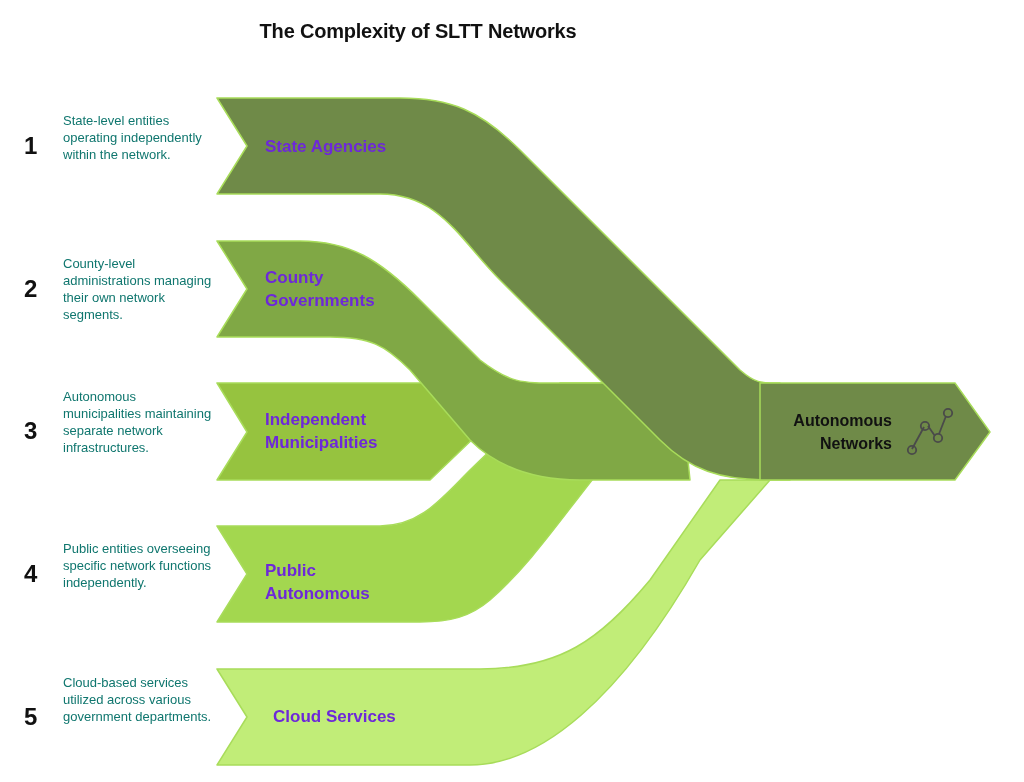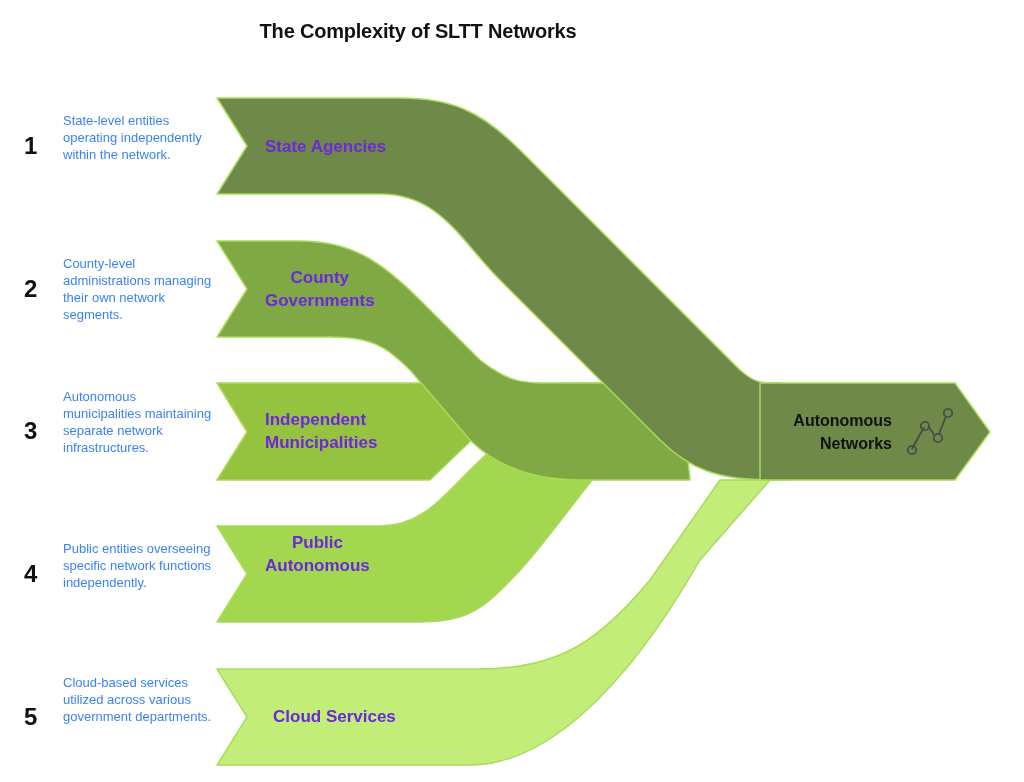--- a/index.html
+++ b/index.html
@@ -2,21 +2,21 @@
 <html><head>
 <meta charset="utf-8">
 <style>
   html, body { margin: 0; padding: 0; background: #ffffff; }
   body { width: 1024px; height: 782px; position: relative; overflow: hidden;
          font-family: "Liberation Sans", sans-serif; }
   .title { position: absolute; left: 0; width: 836px; top: 20px; text-align: center;
            font-size: 20px; font-weight: bold; color: #111; letter-spacing: -0.2px; }
   svg.flow { position: absolute; left: 0; top: 0; }
   .num { position: absolute; left: 24px; width: 20px; font-size: 24px; font-weight: bold; color: #111; }
-  .desc { position: absolute; left: 63px; width: 150px; font-size: 13px; line-height: 17px; color: #3b82f6; }
+  .desc { position: absolute; left: 63px; width: 150px; font-size: 13px; line-height: 17px; color: #0f766e; }
   .band-label { position: absolute; font-size: 17px; font-weight: bold; color: #6d28d9; line-height: 23px; }
   .out-label { position: absolute; font-size: 16px; font-weight: bold; color: #111; line-height: 23px; text-align: right; }
 </style>
 </head>
 <body>
 
 <div class="title">The Complexity of SLTT Networks</div>
 
 <svg class="flow" width="1024" height="782" viewBox="0 0 1024 782">
 
@@ -54,29 +54,29 @@
 
 <div class="num" style="top:560px;">4</div>
 <div class="desc" style="top:540px;">Public entities overseeing specific network functions independently.</div>
 
 <div class="num" style="top:703px;">5</div>
 <div class="desc" style="top:674px;">Cloud-based services utilized across various government departments.</div>
 
 <div class="band-label" style="left:265px; top:135px;">
   <div>State Agencies</div>
 </div>
-<div class="band-label" style="left:265px; top:266px;text-align:center;">
+<div class="band-label" style="left:265px; top:266px;">
   <div>County</div>
   <div>Governments</div>
 </div>
 <div class="band-label" style="left:265px; top:408px;">
   <div>Independent</div>
   <div>Municipalities</div>
 </div>
-<div class="band-label" style="left:265px; top:531px;text-align:center;">
+<div class="band-label" style="left:265px; top:559px;">
   <div>Public</div>
   <div>Autonomous</div>
 </div>
 <div class="band-label" style="left:265px; top:705px;margin-left:8px;">
   <div>Cloud Services</div>
 </div>
 
 <div class="out-label" style="left:760px; width:132px; top:409px;">
   <div>Autonomous</div>
   <div>Networks</div>

